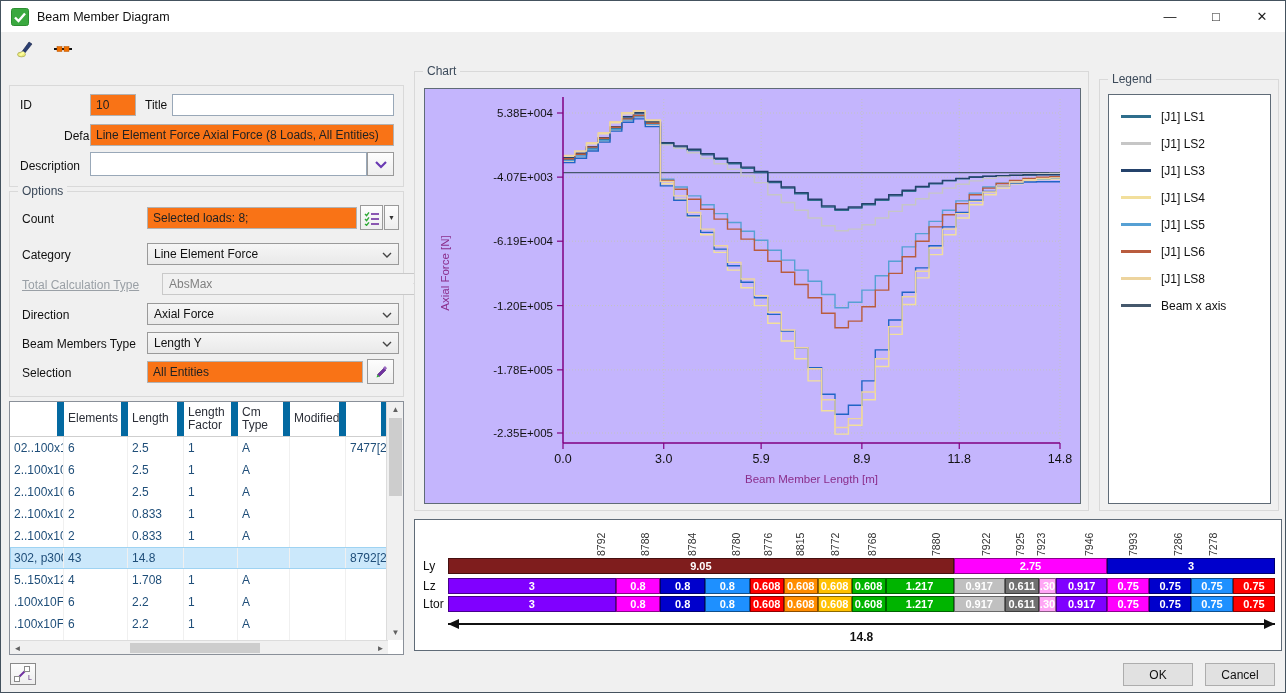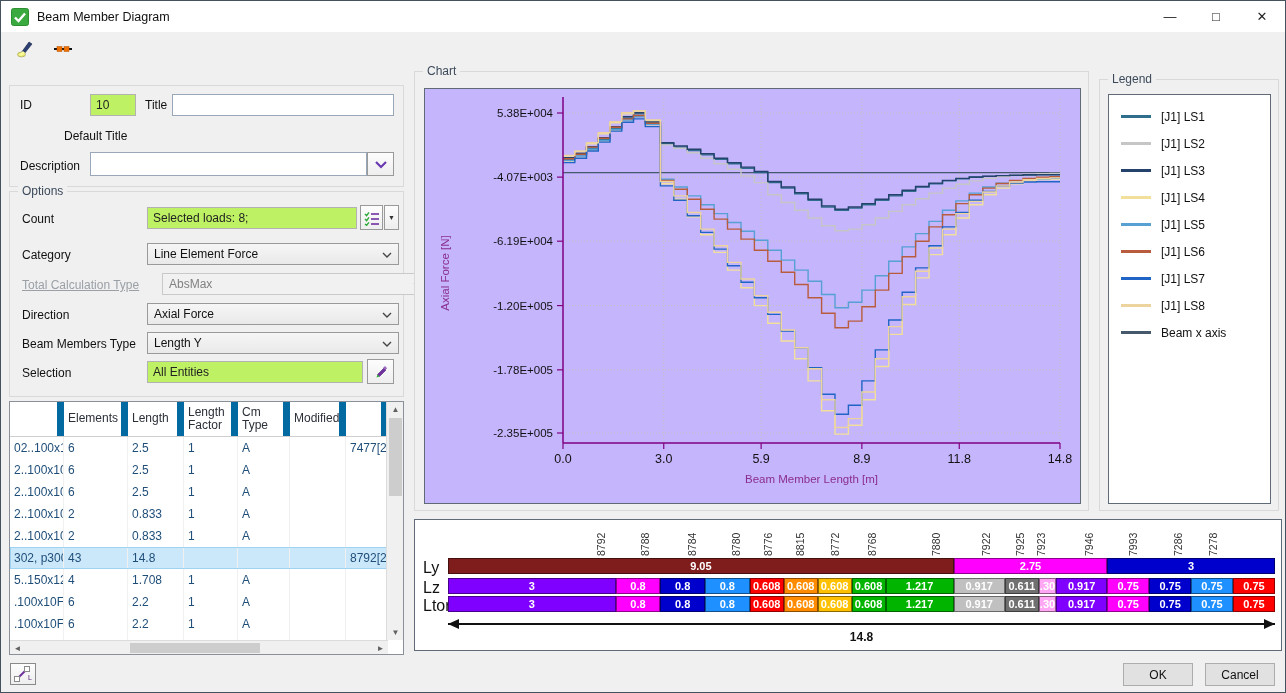--- a/index.html
+++ b/index.html
@@ -14,21 +14,21 @@
   .wbtn{width:46px;height:31px;display:flex;align-items:center;justify-content:center;font-size:13px;color:#222;background:#fff;border:0;}
   
   .toolbar{position:absolute;left:0;top:31px;width:100%;height:34px;display:flex;align-items:center;}
   .tbtn{width:28px;height:26px;margin-left:10px;background:transparent;border:0;display:flex;align-items:center;justify-content:center;padding:0;}
   
   .group{position:absolute;border:1px solid #d9d9d9;background:#f0f0f0;}
   .grouplabel{position:absolute;top:-8px;left:8px;background:#f0f0f0;padding:0 4px;font-size:12px;color:#3c4a5a;}
   .lbl{position:absolute;font-size:12px;color:#111;white-space:nowrap;}
   .lbl.dis{color:#9aa0a6;}
   .tf{position:absolute;height:22px;background:#fff;border:1px solid #99a8b8;font-size:12px;color:#111;padding:0 5px;font-family:"Liberation Sans",sans-serif;}
-  .tf.ro{background:#bef264;border:1px solid #b2b2b2;color:#222;}
+  .tf.ro{background:#f97316;border:1px solid #b2b2b2;color:#222;}
   .combo{position:absolute;height:22px;background:linear-gradient(#f6f6f6,#e9e9e9);border:1px solid #9a9a9a;display:flex;align-items:center;padding:0 6px;font-size:12px;color:#111;}
   .combo.dis{color:#808080;background:#f1f1f1;border-color:#c9c9c9;}
   .chev{position:absolute;right:6px;top:8px;}
   .sqbtn{position:absolute;background:linear-gradient(#fdfdfd,#eee);border:1px solid #9a9a9a;display:flex;align-items:center;justify-content:center;padding:0;}
   
   .tablewrap{position:absolute;left:8px;top:400px;width:395px;height:254px;background:#fff;border:1px solid #8a9099;overflow:hidden;}
   .thead{position:absolute;left:0;top:0;width:378px;height:35px;display:flex;background:#fff;border-bottom:1px solid #cfcfcf;}
   .th{font-size:12px;color:#2b2f38;display:flex;align-items:center;padding:0 4px;border-right:7px solid #0369a1;line-height:1.1;}
   .tbody{position:absolute;left:0;top:35px;width:378px;height:203px;overflow:hidden;}
   .trow{display:flex;height:22px;align-items:center;}
@@ -39,21 +39,21 @@
   .sarrow{position:absolute;font-size:8px;color:#606060;display:flex;align-items:center;justify-content:center;}
   .sthumb{position:absolute;background:#cdcdcd;}
   
   .chartbox{position:absolute;left:9px;top:16px;width:657px;height:416px;background:#c4b5fd;border:1px solid #5f6b77;}
   .legendbox{position:absolute;left:8px;top:14px;width:163px;height:410px;background:#fff;border:1px solid #5f6b77;padding-top:8px;}
   .legend-item{display:flex;align-items:center;height:27px;padding-left:12px;}
   .legend-swatch{width:30px;height:3px;}
   .legend-label{font-size:12px;color:#111;margin-left:10px;}
   
   .barspanel{position:absolute;left:413px;top:518px;width:868px;height:132px;background:#fff;border:1px solid #5f6b77;}
-  .rowlbl{position:absolute;left:8px;font-size:16px;color:#111;}
+  .rowlbl{position:absolute;left:8px;font-size:12px;color:#111;}
   .bar-row{position:absolute;left:33px;width:827px;height:16px;display:flex;}
   .bar-seg{height:100%;display:flex;align-items:center;justify-content:center;color:#fff;font-weight:bold;font-size:11px;border:1px solid rgba(0,0,0,0.45);overflow:hidden;white-space:nowrap;}
   .arrowline{position:absolute;left:33px;top:103px;width:827px;height:0;border-top:2px solid #111;}
   .ahead{position:absolute;top:-6px;width:0;height:0;border-top:5px solid transparent;border-bottom:5px solid transparent;}
   .ahead.l{left:0;border-right:11px solid #111;}
   .ahead.r{right:0;border-left:11px solid #111;}
   .totallbl{position:absolute;left:33px;top:110px;width:827px;text-align:center;font-size:12px;font-weight:600;color:#111;}
   
   .btn{position:absolute;height:23px;background:#e1e1e1;border:1px solid #adadad;font-size:12px;color:#111;font-family:"Liberation Sans",sans-serif;}
 </style>
@@ -91,20 +91,21 @@
       </svg>
     </button>
   </div>
 
   <div class="group" style="left:8px;top:84px;width:395px;height:102px;">
     <span class="lbl" style="left:10px;top:12px;">ID</span>
     <input class="tf ro" style="left: 80px; top: 8px; width: 46px;" readonly="" value="10">
     <span class="lbl" style="left:135px;top:12px;">Title</span>
     <input class="tf" style="left: 162px; top: 8px; width: 222px;" value="">
     <span class="lbl" style="left:10px;top:43px;margin-left:44px;">Default Title</span>
+    <input class="tf ro" style="left: 80px; top: 38px; width: 304px;" readonly="" value="Line Element Force Axial Force (8 Loads, All Entities)">
     <span class="lbl" style="left:10px;top:73px;">Description</span>
     <input class="tf" style="left: 80px; top: 66px; width: 277px; height: 24px;" value="">
     <button class="sqbtn" style="left:357px;top:66px;width:27px;height:24px;">
       <svg width="14" height="9" viewBox="0 0 14 9">
         <polyline points="2,2 7,7 12,2" fill="none" stroke="#6a3ab2" stroke-width="2.2"></polyline>
       </svg>
     </button>
   </div>
 
   <div class="group" style="left:8px;top:190px;width:395px;height:206px;">
@@ -364,24 +365,20 @@
         </div>
         <div class="legend-item">
           <span class="legend-swatch" style="background: rgb(86, 160, 212);"></span>
           <span class="legend-label">[J1] LS5</span>
         </div>
         <div class="legend-item">
           <span class="legend-swatch" style="background: rgb(185, 92, 62);"></span>
           <span class="legend-label">[J1] LS6</span>
         </div>
         <div class="legend-item">
-          <span class="legend-swatch" style="background: rgb(32, 100, 198);"></span>
-          <span class="legend-label">[J1] LS7</span>
-        </div>
-        <div class="legend-item">
           <span class="legend-swatch" style="background: rgb(237, 212, 158);"></span>
           <span class="legend-label">[J1] LS8</span>
         </div>
         <div class="legend-item">
           <span class="legend-swatch" style="background: rgb(69, 88, 108);"></span>
           <span class="legend-label">Beam x axis</span>
         </div>
       </div>
   </div>
 

